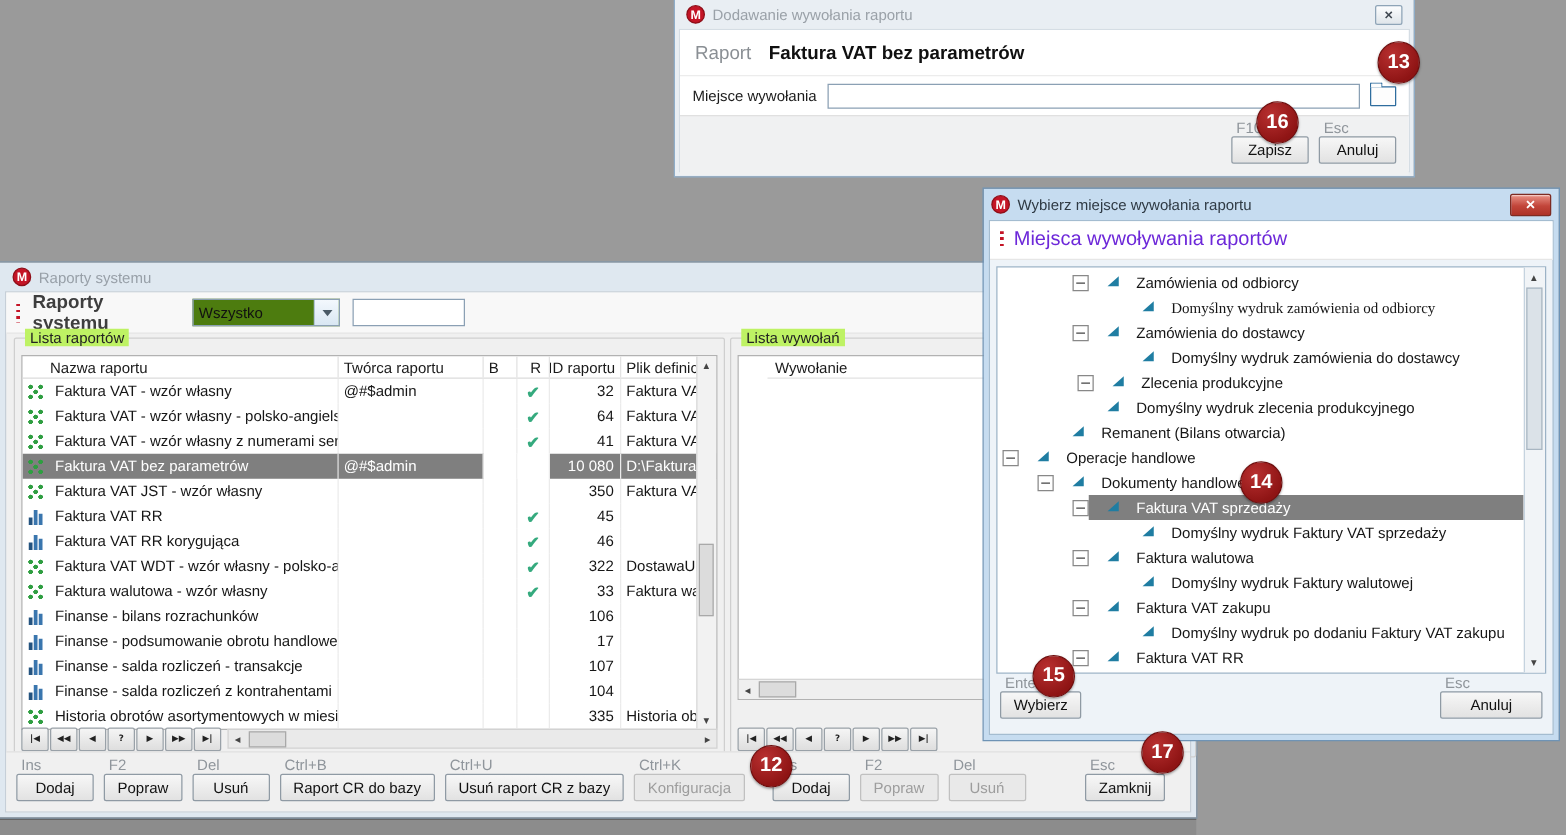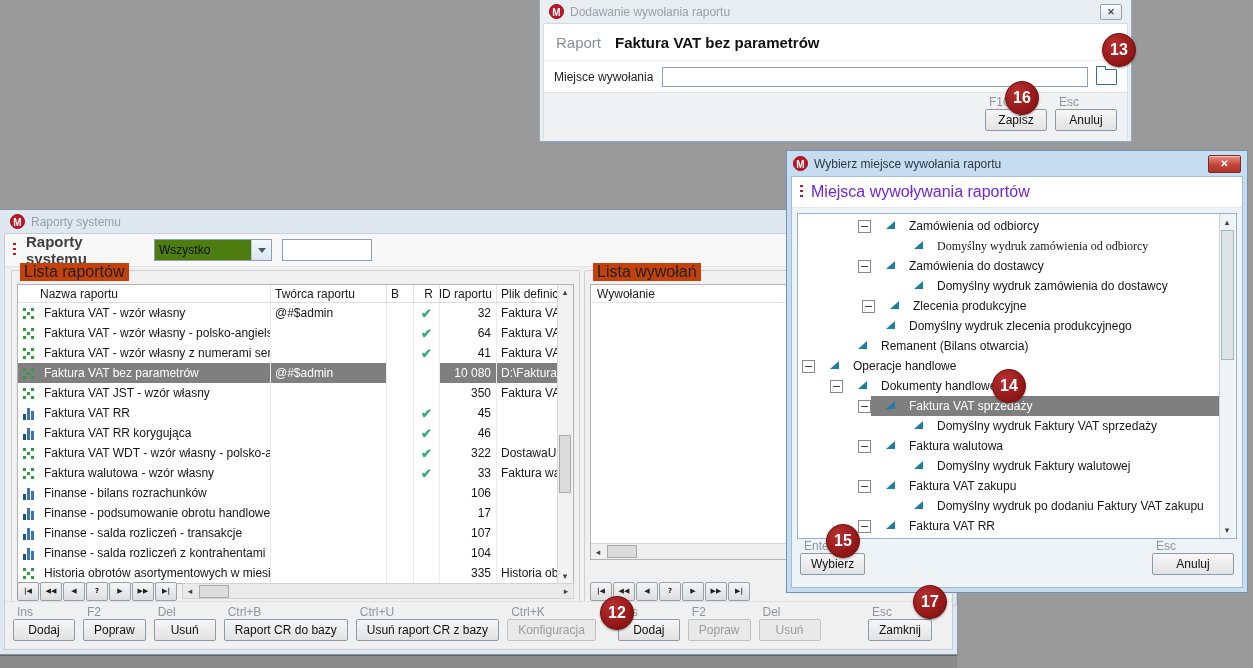--- a/index.html
+++ b/index.html
@@ -27,21 +27,21 @@
            padding:0 4px 4px;z-index:10;box-shadow:0 2px 0 #646464,0 15px 0 #8c8c8c;}
   .reports .tb .t{color:#98a0a8;}
   .rbody{position:relative;background:#f0f0f0;height:calc(100% - 23px);border:1px solid #c6cfd8;box-sizing:border-box;}
   .toolbar{height:32px;background:#f8f8f8;border-bottom:1px solid #e3e3e3;display:flex;align-items:center;padding:0 8px;gap:10px;}
   .h1{font-size:15px;font-weight:bold;color:#3e3e3e;width:118px;}
   .combo{width:118px;height:22px;border:1px solid #8ba0b4;background:#4d7c0f;display:flex;align-items:stretch;box-sizing:border-box;}
   .cv{flex:1;font-size:12px;padding:3px 0 0 4px;color:#111;}
   .cbtn{width:19px;background:linear-gradient(#f3f8fd,#d9e7f3);border-left:1px solid #b3c6d6;display:flex;align-items:center;justify-content:center;}
   .cbtn::after{content:"";width:0;height:0;border-left:4px solid rgba(0,0,0,0);border-right:4px solid rgba(0,0,0,0);border-top:5px solid #4a5a66;}
   .grp{position:absolute;border:1px solid #cfcfcf;border-radius:2px;}
-  .grplabel{position:absolute;top:-8px;left:8px;background:#c2410c;padding:0 4px;font-size:16px;color:#222;}
+  .grplabel{position:absolute;top:-8px;left:8px;background:#bef264;padding:0 4px;font-size:12px;color:#222;}
   .g1{left:6px;top:36px;width:567px;height:334px;}
   .g2{left:579px;top:36px;width:371px;height:334px;}
   .tablebox{position:absolute;left:5px;top:13px;right:5px;height:298px;background:#fff;border:1px solid #b2b2b2;overflow:hidden;}
   .thead{display:flex;height:17px;border-bottom:1px solid #dcdcdc;margin-right:15px;}
   .hc{font-size:12px;color:#1a1a1a;display:flex;align-items:center;border-right:1px solid #e2e2e2;box-sizing:border-box;padding-left:4px;white-space:nowrap;overflow:hidden;}
   .hc.c0{padding-left:22px;}
   .hc.c4{justify-content:flex-end;padding-right:4px;text-align:right;}
   .trow{display:flex;height:20px;}
   .cell{height:100%;display:flex;align-items:center;border-right:1px solid #ebebeb;box-sizing:border-box;
         font-size:12px;color:#161616;overflow:hidden;white-space:nowrap;}
@@ -63,21 +63,21 @@
   .check{color:#35aa7e;font-size:13px;font-weight:bold;}
   .vscroll{position:absolute;right:0;top:0;bottom:0;width:15px;background:#f2f2f2;border-left:1px solid #d7d7d7;}
   .vthumb{position:absolute;top:150px;left:1px;width:12px;height:58px;background:#dcdcdc;border:1px solid #a9a9a9;box-sizing:border-box;}
   .vscroll .up{position:absolute;top:0;left:0;}
   .vscroll .dn{position:absolute;bottom:0;left:0;}
   .navrow{position:absolute;left:5px;right:5px;bottom:4px;height:20px;display:flex;align-items:center;}
   .nbtn{width:22px;height:19px;font-size:7px;font-weight:bold;color:#222;padding:0;margin-right:1px;
         background:linear-gradient(#f5f5f5,#dedede);border:1px solid #99a1a8;border-radius:2px;font-family:"DejaVu Sans",sans-serif;}
   .hscroll{flex:1;height:16px;background:#eaeaea;border:1px solid #d2d2d2;display:flex;align-items:center;margin-left:4px;box-sizing:border-box;}
   .callbox{position:absolute;left:5px;top:13px;right:5px;height:276px;background:#fff;border:1px solid #b2b2b2;display:flex;flex-direction:column;box-sizing:border-box;}
-  .callhead{height:17px;border-bottom:1px solid #e2e2e2;font-size:12px;color:#1a1a1a;display:flex;align-items:center;padding-left:6px;}
+  .callhead{height:17px;border-bottom:1px solid #e2e2e2;font-size:12px;color:#1a1a1a;display:flex;align-items:center;padding-left:6px;margin-left:23px;}
   .callfill{flex:1;}
   .callscroll{height:15px;border-top:1px solid #d5d5d5;background:#efefef;display:flex;align-items:center;}
   .bbar{position:absolute;left:0;right:0;bottom:0;height:44px;border-top:1px solid #e0e0e0;background:#f0f0f0;
         display:flex;align-items:flex-start;padding:3px 8px 0;}
   .bgroup{display:flex;}
   .bgroup.calls{margin-left:14px;}
   .kbtn.closew{position:absolute;right:12px;top:3px;}
 
   
   .dialog{left:540px;top:0;width:591px;height:141px;background:#e9eef3;outline:1px solid #8fadc8;

